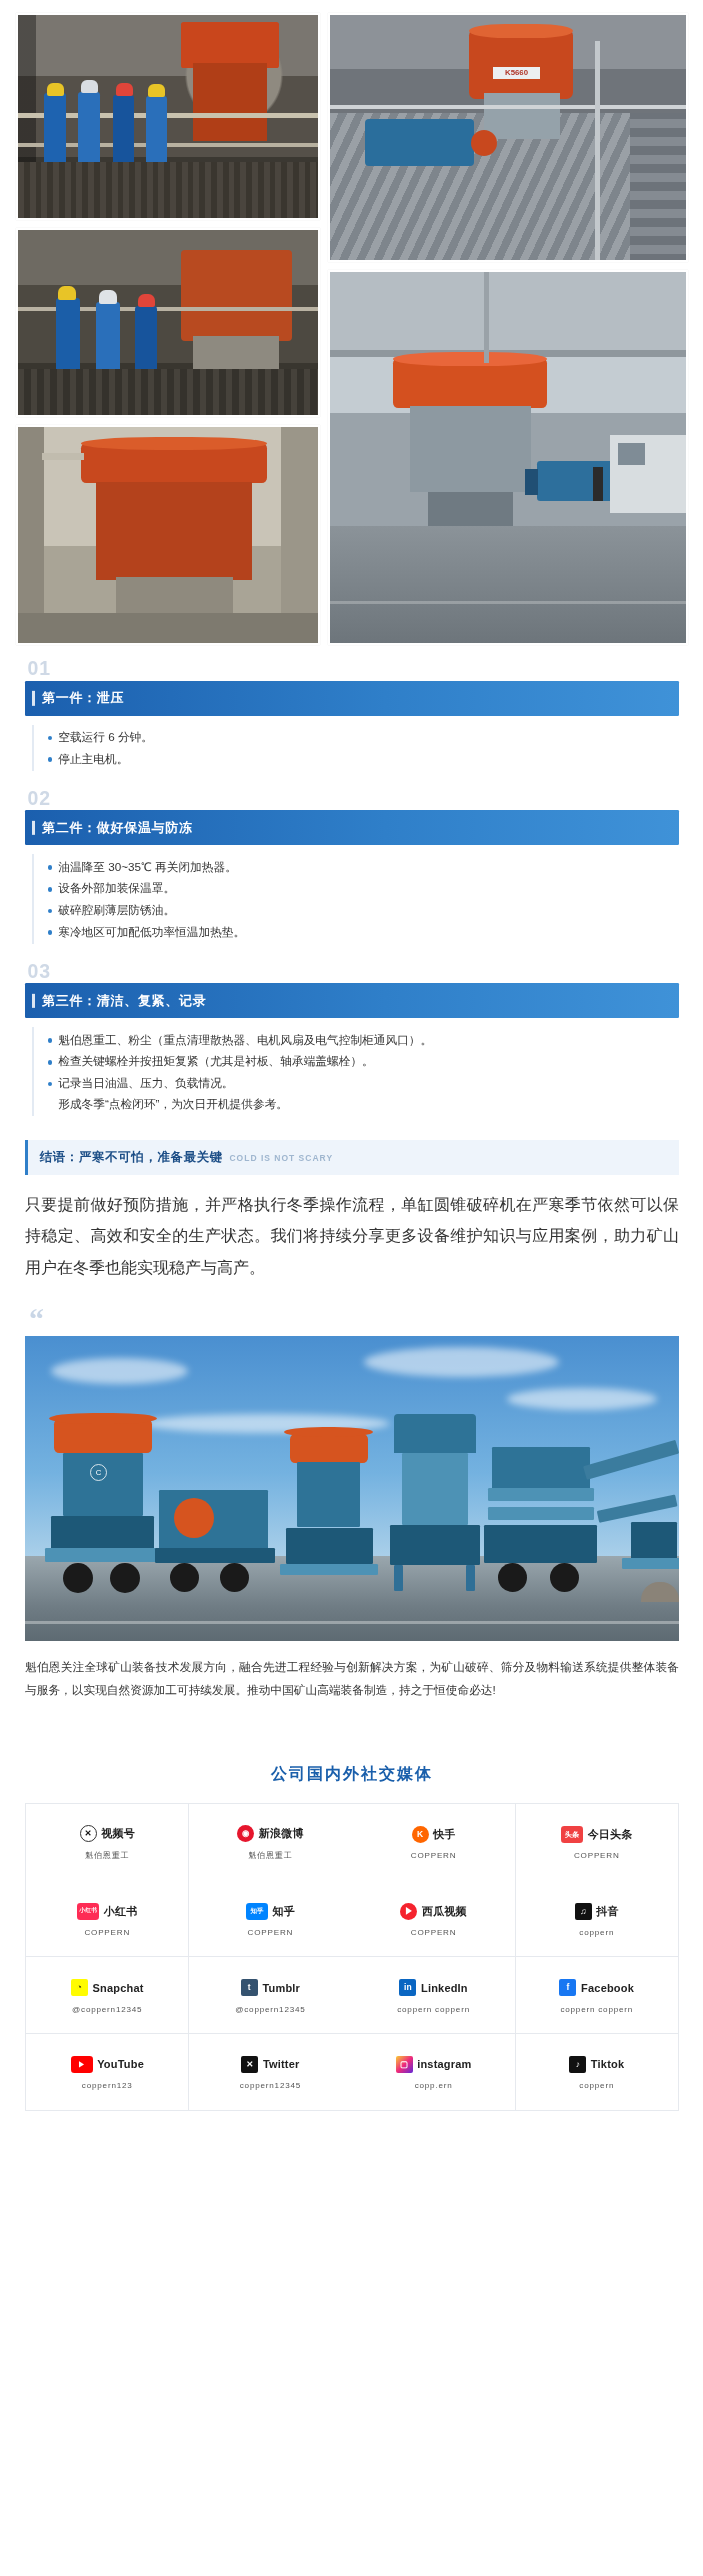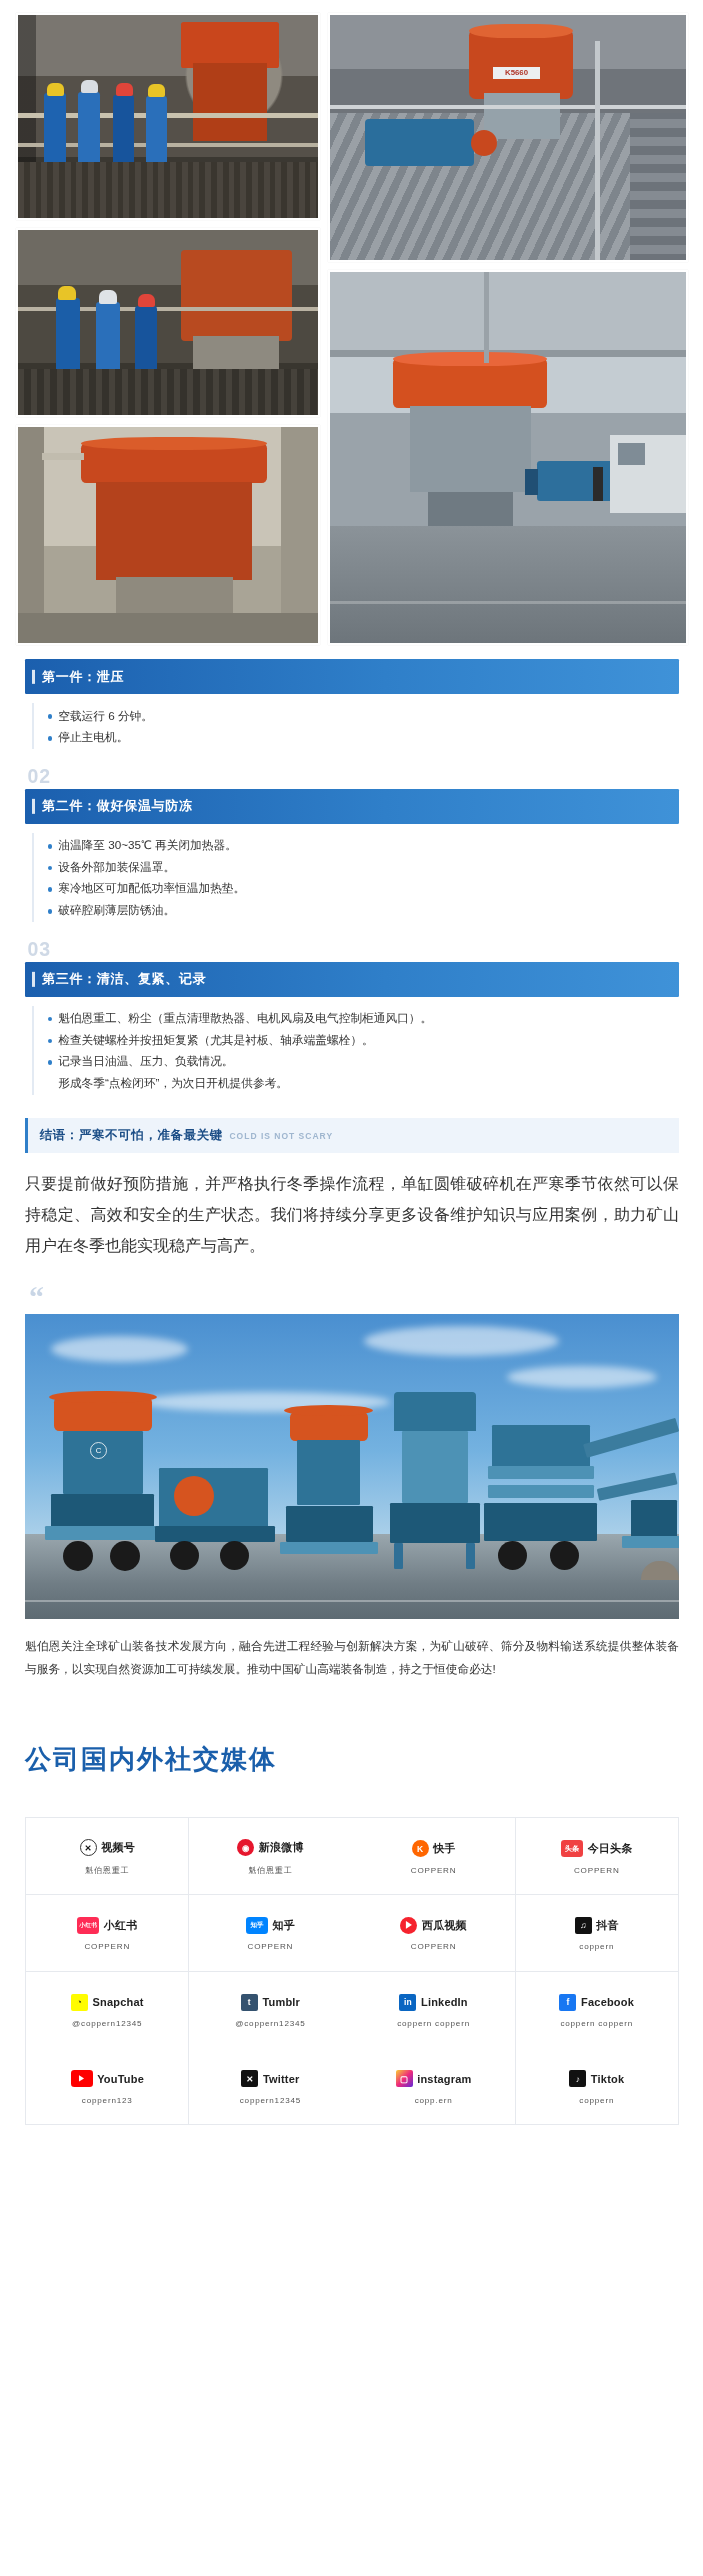--- a/index.html
+++ b/index.html
@@ -182,26 +182,26 @@
     text-align: justify;
   }
 
   
   .social-wrap {
     margin-top: 36px;
     padding: 26px 25px 30px 25px;
     background: #ffffff;
   }
   .social-title {
-    text-align: left;
+    text-align: center;
     color: #1a5fab;
-    font-size: 26px;
+    font-size: 16px;
     font-weight: bold;
     letter-spacing: 2px;
-    margin-bottom: 40px;
+    margin-bottom: 18px;
   }
   .social-grid {
     display: grid;
     grid-template-columns: repeat(4, 1fr);
     gap: 0.7px;
     background: #e6e9ee;
     border: 0.7px solid #e6e9ee;
   }
   .social-cell {
     background: #fff;
@@ -347,35 +347,36 @@
       <div style="position:absolute;left:0;bottom:0;width:360px;height:117px;background:linear-gradient(#8b9399,#6d757b);"></div>
       <div style="position:absolute;left:0;bottom:39px;width:360px;height:3.3px;background:rgba(255,255,255,0.25);"></div>
 
       <div style="position:absolute;left:154px;top:0;width:5.2px;height:91px;background:#9aa2a8;"></div>
     </div>
   </div>
 
   <div>
 
     <div class="section">
+      <div class="sec-num">01</div>
       <div class="sec-head">第一件：泄压</div>
       <div class="sec-body">
         <div class="bullet">空载运行 6 分钟。</div>
         <div class="bullet">停止主电机。</div>
       </div>
     </div>
 
     <div class="section">
       <div class="sec-num">02</div>
       <div class="sec-head">第二件：做好保温与防冻</div>
       <div class="sec-body">
         <div class="bullet">油温降至 30~35℃ 再关闭加热器。</div>
         <div class="bullet">设备外部加装保温罩。</div>
+        <div class="bullet">破碎腔刷薄层防锈油。</div>
         <div class="bullet">寒冷地区可加配低功率恒温加热垫。</div>
-        <div class="bullet">破碎腔刷薄层防锈油。</div>
       </div>
     </div>
 
     <div class="section">
       <div class="sec-num">03</div>
       <div class="sec-head">第三件：清洁、复紧、记录</div>
       <div class="sec-body">
         <div class="bullet">魁伯恩重工、粉尘（重点清理散热器、电机风扇及电气控制柜通风口）。</div>
         <div class="bullet">检查关键螺栓并按扭矩复紧（尤其是衬板、轴承端盖螺栓）。</div>
         <div class="bullet">记录当日油温、压力、负载情况。</div>

